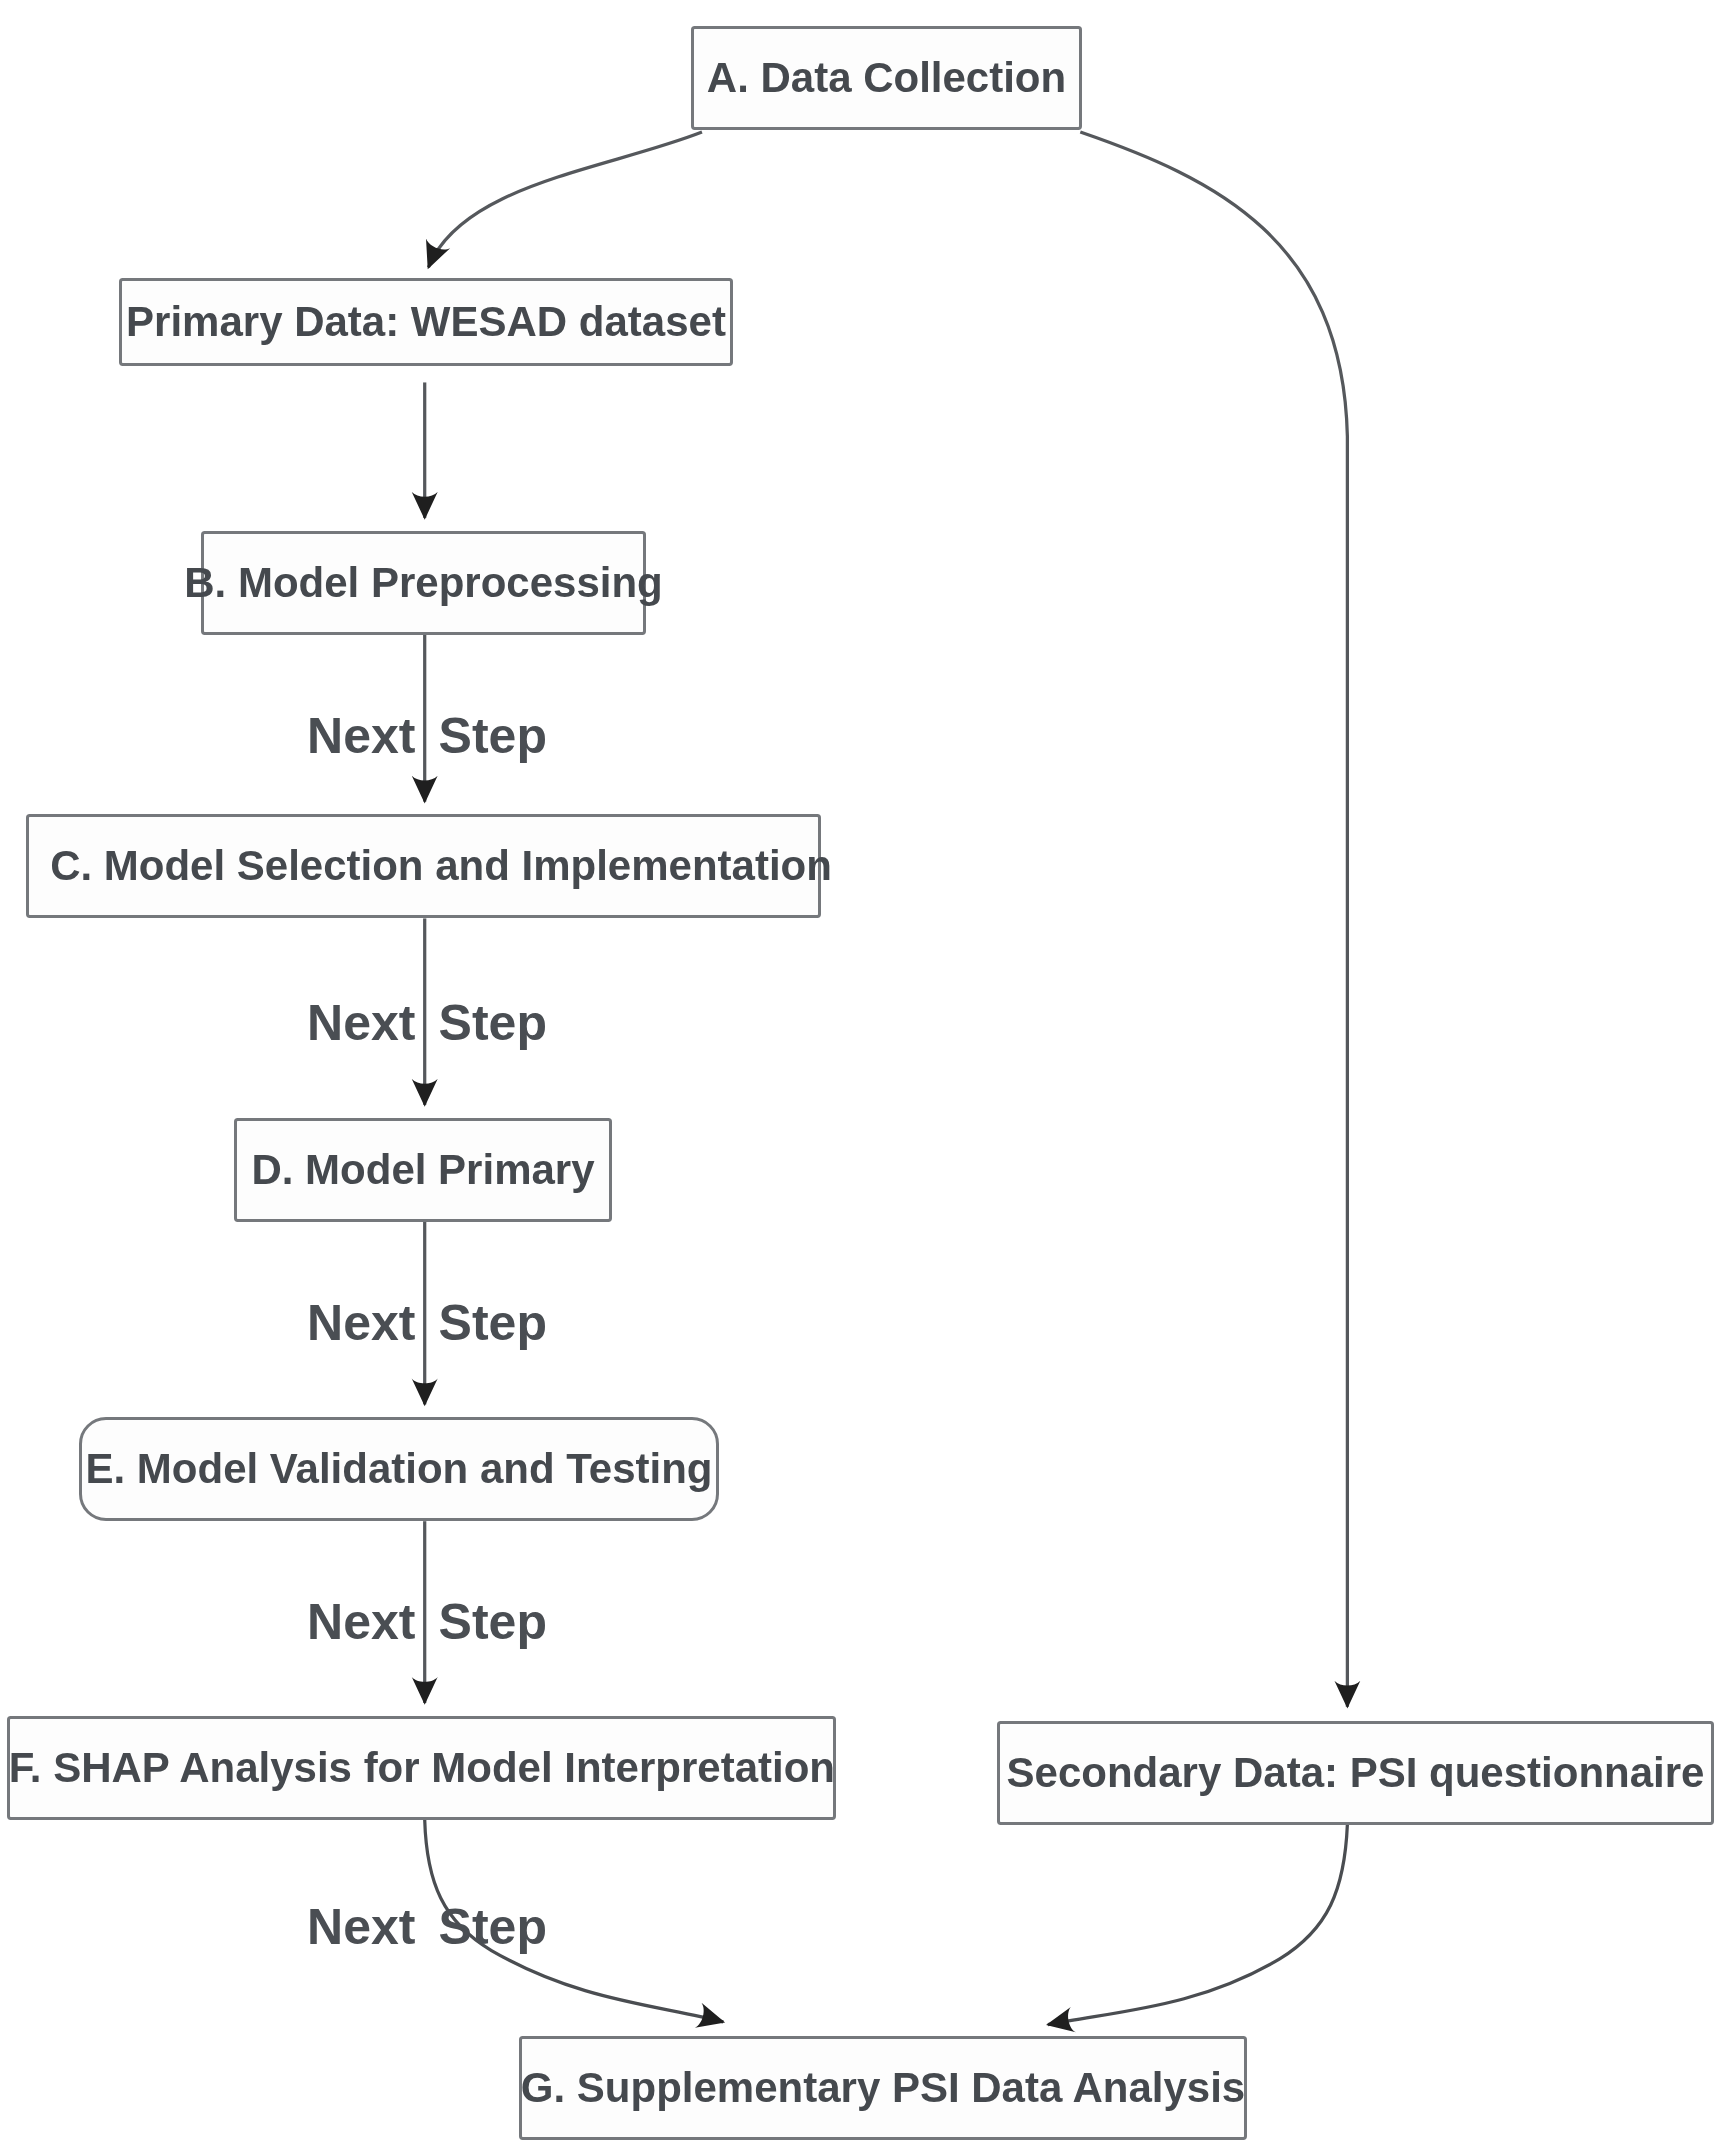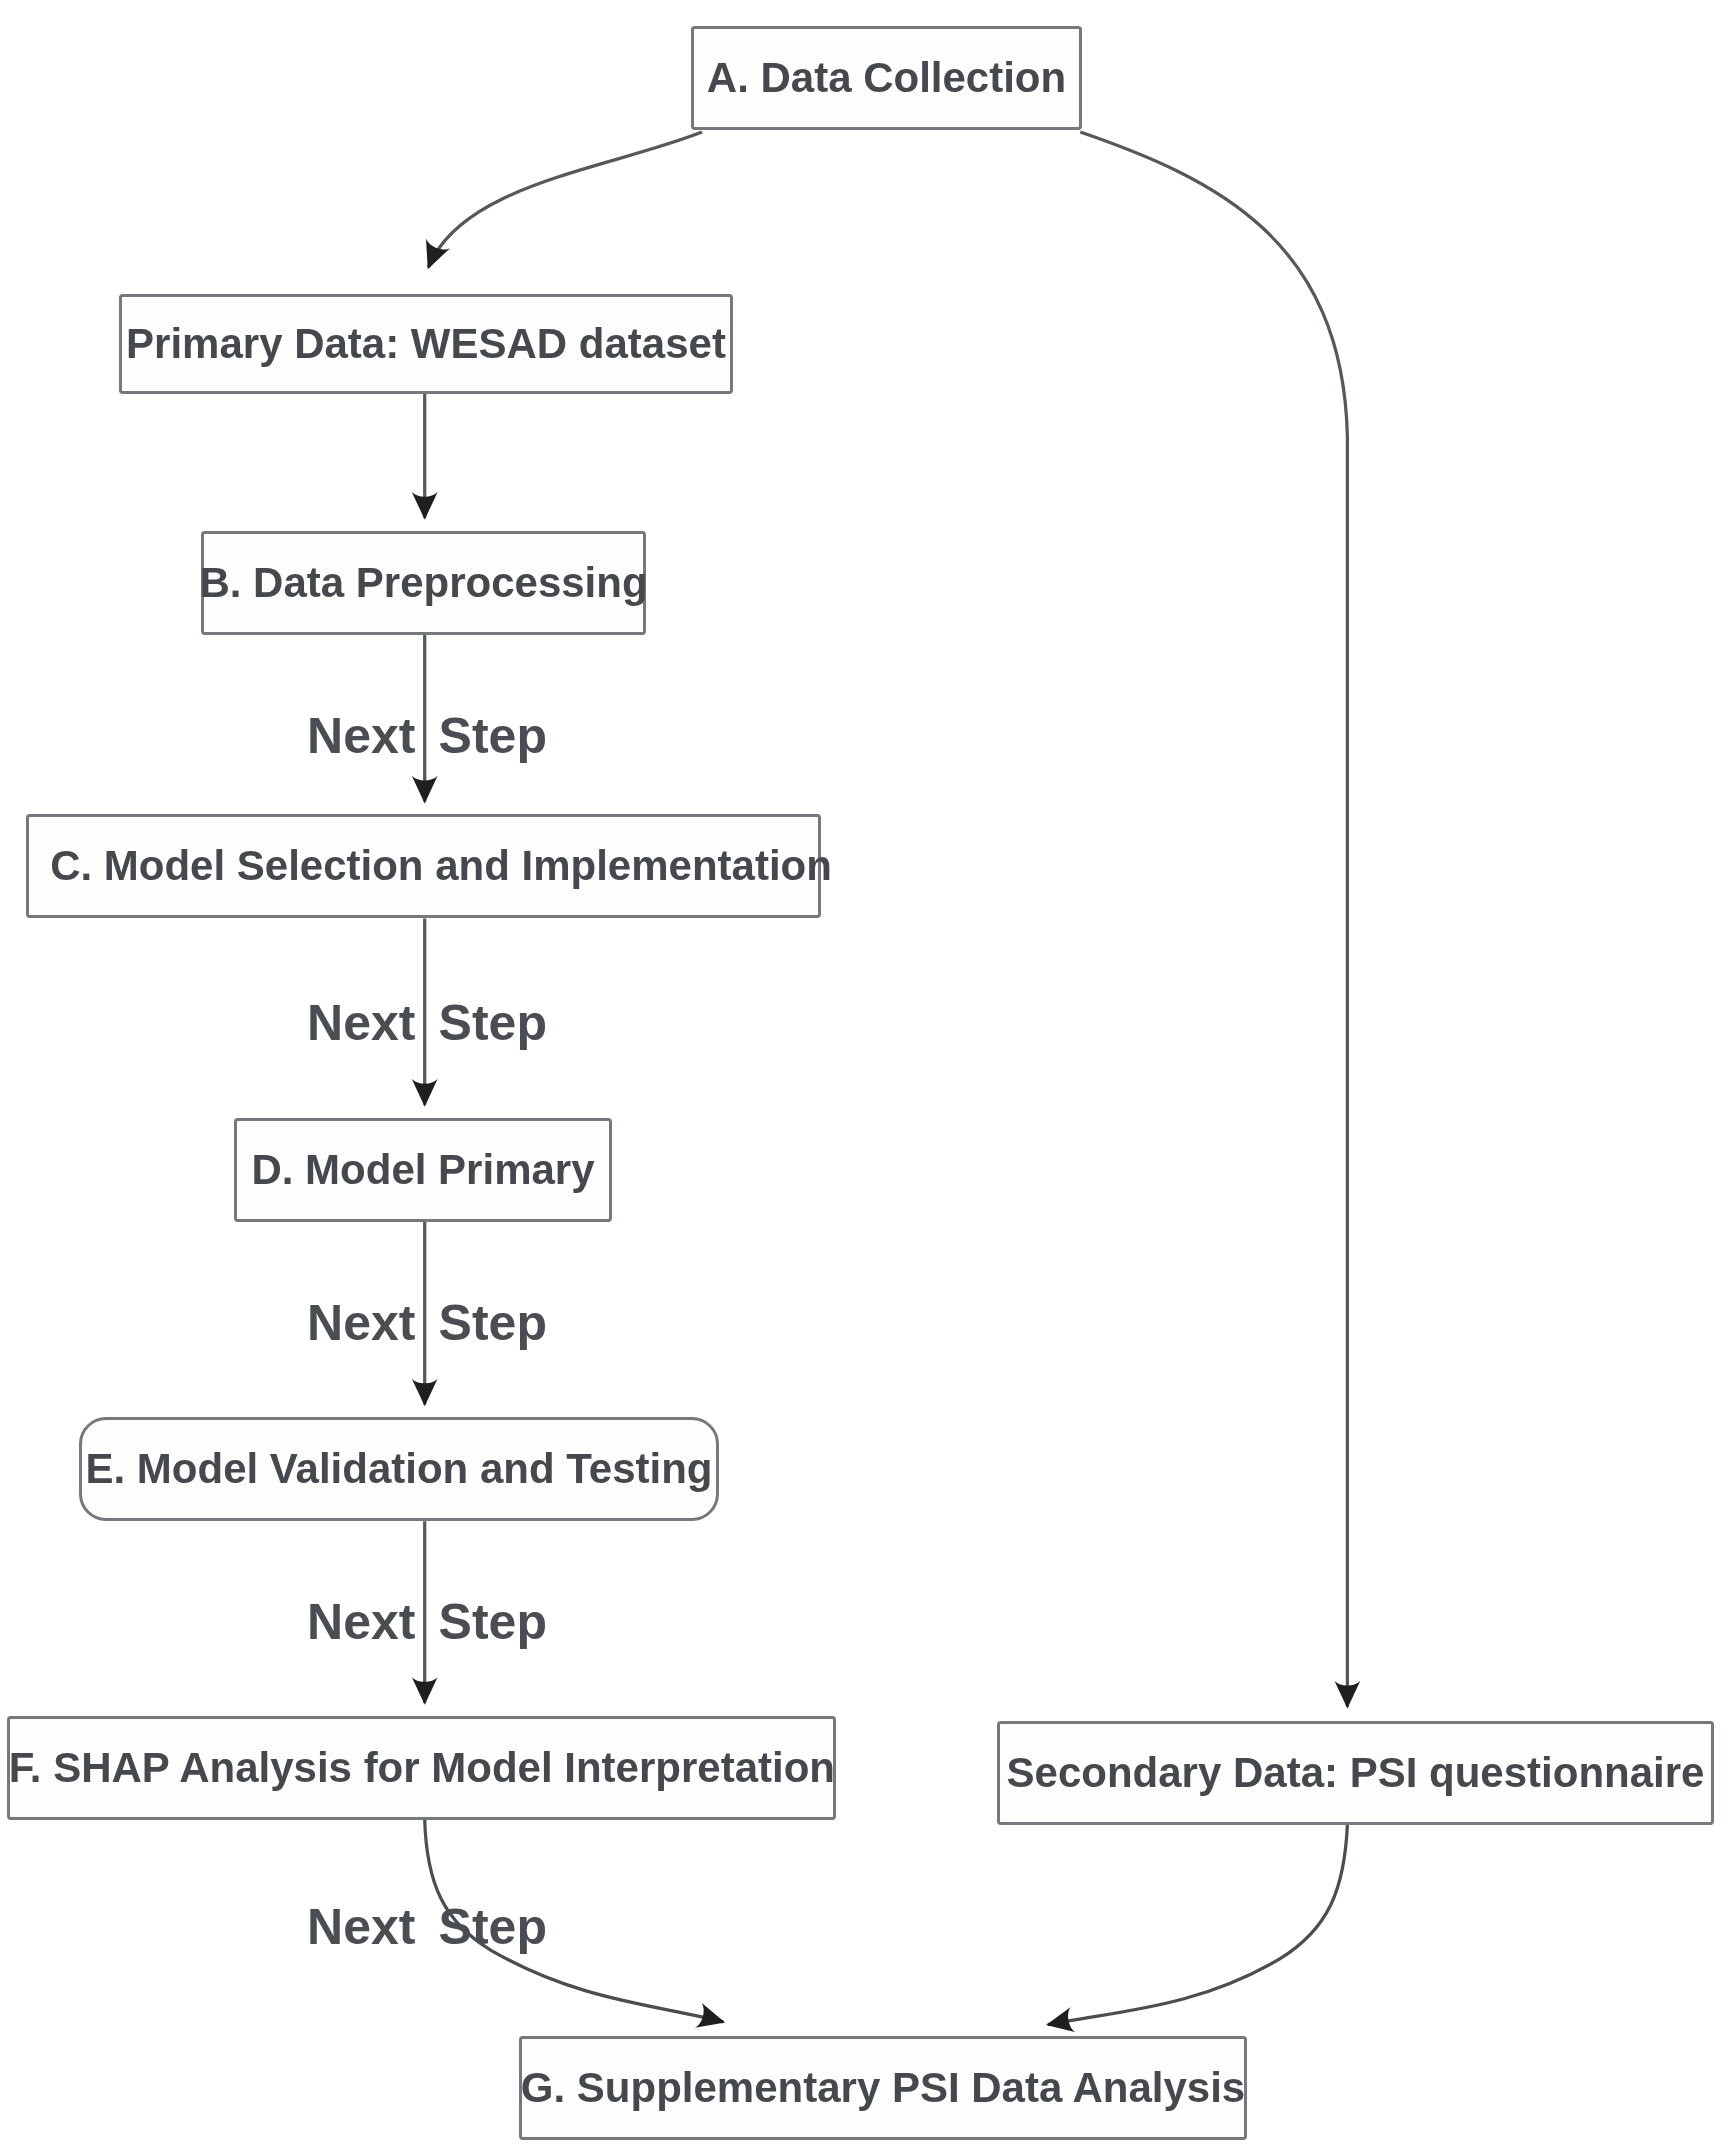--- a/index.html
+++ b/index.html
@@ -45,21 +45,21 @@
     color: #4a4e53;
     font-size: 50px;
     font-weight: 600;
     line-height: 1;
     white-space: nowrap;
     word-spacing: 9.3px;
     z-index: 2;
   }
   
   #node-a         { left: 691px;  top: 26px;   width: 391px; height: 104px; }
-  #node-primary   { left: 119px;  top: 294px;  width: 614px; height: 100px; }
+  #node-primary   { left: 119px;  top: 278px;  width: 614px; height: 88px; }
   #node-b         { left: 201px;  top: 531px;  width: 445px; height: 104px; }
   #node-c         { left: 26px;   top: 814px;  width: 795px; height: 104px; padding-left: 35px; }
   #node-d         { left: 234px;  top: 1118px; width: 378px; height: 104px; }
   #node-e         { left: 79px;  top: 1417px; width: 640px; height: 104px; border-radius: 27px; }
   #node-f         { left: 7.4px;    top: 1716px; width: 829px; height: 104px; }
   #node-secondary { left: 997px; top: 1721px; width: 717px; height: 104px; }
   #node-g         { left: 519px;  top: 2036px; width: 728px; height: 104px; }
   
   #lbl-bc { left: 427px; top: 711px; }
   #lbl-cd { left: 427px; top: 998px; }
@@ -95,21 +95,21 @@
 
     <path d="M 458 1962 C 460 2030, 478 2072, 530 2103 C 625 2158, 712 2162, 780 2180" fill="none" stroke="#4a4d51" stroke-width="3.5" marker-end="url(#arrowhead)"></path>
 
     <path d="M 1453 1967 C 1450 2038, 1432 2080, 1380 2112 C 1290 2165, 1205 2168, 1130 2183" fill="none" stroke="#4a4d51" stroke-width="3.5" marker-end="url(#arrowhead)"></path>
   </svg>
 
   <div class="node" id="node-a">A. Data Collection</div>
 
   <div class="node" id="node-primary">Primary Data: WESAD dataset</div>
 
-  <div class="node" id="node-b">B. Data Preprocessing</div>
+  <div class="node" id="node-b">B. Model Preprocessing</div>
 
   <div class="node" id="node-c">C. Model Selection and Implementation</div>
 
   <div class="node" id="node-d">D. Model Primary</div>
 
   <div class="node" id="node-e">E. Model Validation and Testing</div>
 
   <div class="node" id="node-f">F. SHAP Analysis for Model Interpretation</div>
 
   <div class="node" id="node-secondary">Secondary Data: PSI questionnaire</div>

